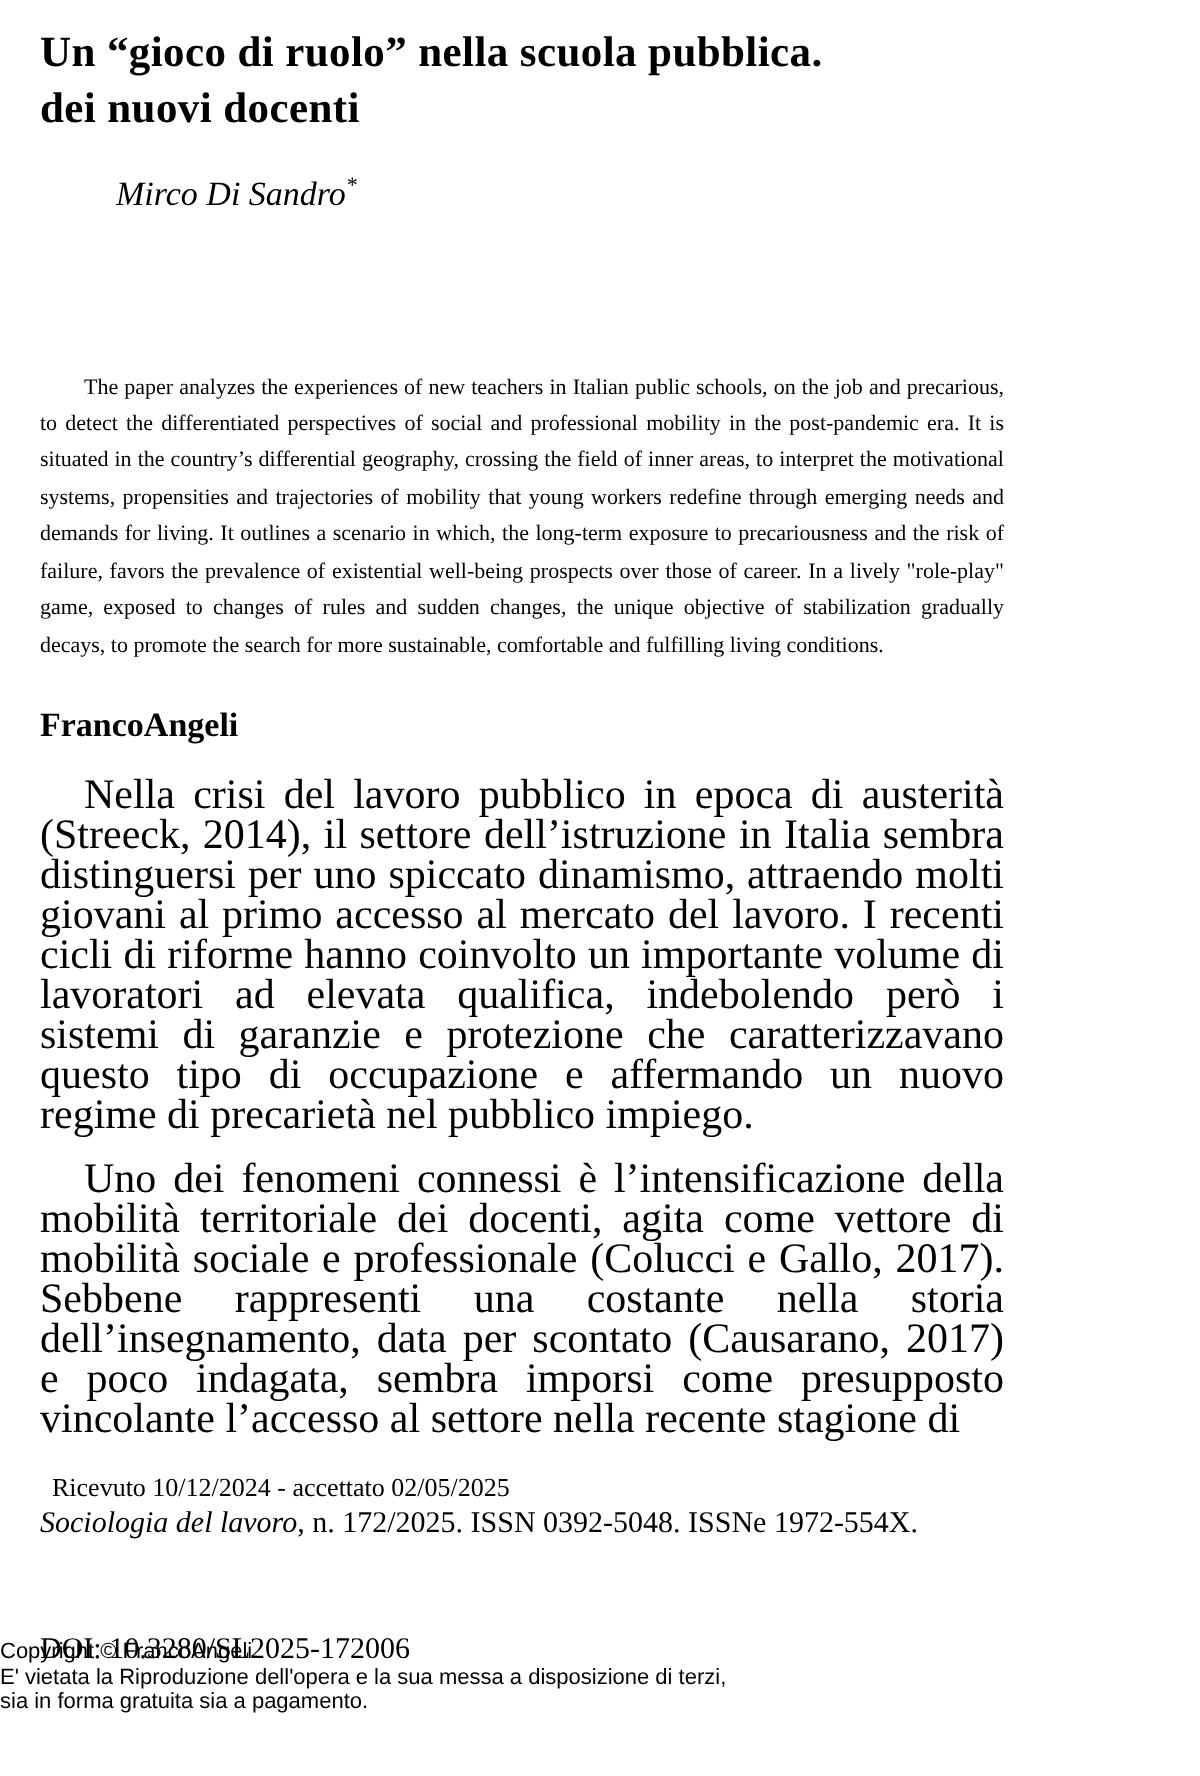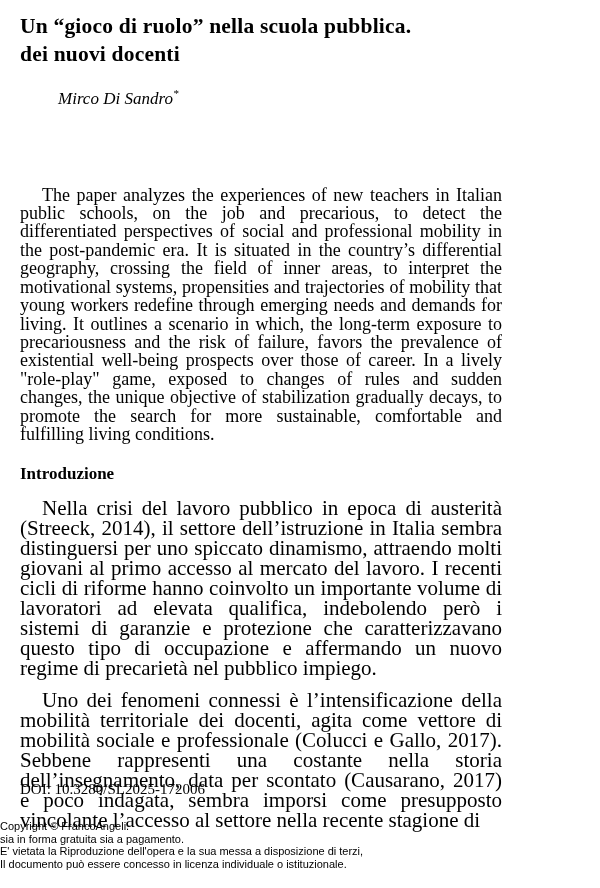--- a/index.html
+++ b/index.html
@@ -25,21 +25,21 @@
   .author-line {
     margin-top: 15px;
     font-style: italic;
     font-size: 17px;
     line-height: 20px;
     margin-left: 38px;
   }
   .author-line sup { font-size: 11px; font-style: italic; }
   .abstract {
     margin-top: 77px;
-    font-size: 18px;
+    font-size: 11px;
     line-height: 18.4px;
     text-align: justify;
   }
   .abstract p { margin: 0; text-indent: 22px; }
   .keywords-label { font-style: italic; }
   .section-heading {
     margin: 20px 0 0 0;
     font-size: 17px;
     line-height: 22px;
     font-weight: bold;
@@ -85,29 +85,30 @@
     <span>Un “gioco di ruolo” nella scuola pubblica.</span>
     <span>dei nuovi docenti</span>
   </h1>
 
   <div class="author-line"><span>Mirco Di Sandro</span><sup>*</sup></div>
 
   <div class="abstract" lang="en">
     <p>The paper analyzes the experiences of new teachers in Italian public schools, on the job and precarious, to detect the differentiated perspectives of social and professional mobility in the post-pandemic era. It is situated in the country’s differential geography, crossing the field of inner areas, to interpret the motivational systems, propensities and trajectories of mobility that young workers redefine through emerging needs and demands for living. It outlines a scenario in which, the long-term exposure to precariousness and the risk of failure, favors the prevalence of existential well-being prospects over those of career. In a lively "role-play" game, exposed to changes of rules and sudden changes, the unique objective of stabilization gradually decays, to promote the search for more sustainable, comfortable and fulfilling living conditions.</p>
   </div>
 
-  <h2 class="section-heading">Introduzione</h2>
+  <h2 class="section-heading">FrancoAngeli</h2>
 
   <p class="body-para">Nella crisi del lavoro pubblico in epoca di austerità (Streeck, 2014), il settore dell’istruzione in Italia sembra distinguersi per uno spiccato dinamismo, attraendo molti giovani al primo accesso al mercato del lavoro. I recenti cicli di riforme hanno coinvolto un importante volume di lavoratori ad elevata qualifica, indebolendo però i sistemi di garanzie e protezione che caratterizzavano questo tipo di occupazione e affermando un nuovo regime di precarietà nel pubblico impiego.</p>
   <p class="body-para">Uno dei fenomeni connessi è l’intensificazione della mobilità territoriale dei docenti, agita come vettore di mobilità sociale e professionale (Colucci e Gallo, 2017). Sebbene rappresenti una costante nella storia dell’insegnamento, data per scontato (Causarano, 2017) e poco indagata, sembra imporsi come presupposto vincolante l’accesso al settore nella recente stagione di</p>
 
   <div class="footnotes">
+    <div class="fn-received">Ricevuto 10/12/2024 - accettato 02/05/2025</div>
+    <div class="fn-journal"><span class="journal-name">Sociologia del lavoro</span><span>, n. 172/2025. ISSN 0392-5048. ISSNe 1972-554X.</span></div>
     <div class="fn-doi fn-journal">DOI: 10.3280/SL2025-172006</div>
   </div>
 
   <div class="copyright">
     <div>Copyright © FrancoAngeli.</div>
+    <div>E' vietata la Riproduzione dell'opera e la sua messa a disposizione di terzi,</div>
     <div>sia in forma gratuita sia a pagamento.</div>
-    <div>E' vietata la Riproduzione dell'opera e la sua messa a disposizione di terzi,</div>
-    <div>Il documento può essere concesso in licenza individuale o istituzionale.</div>
   </div>
 
 </div>
 
 </body></html>

